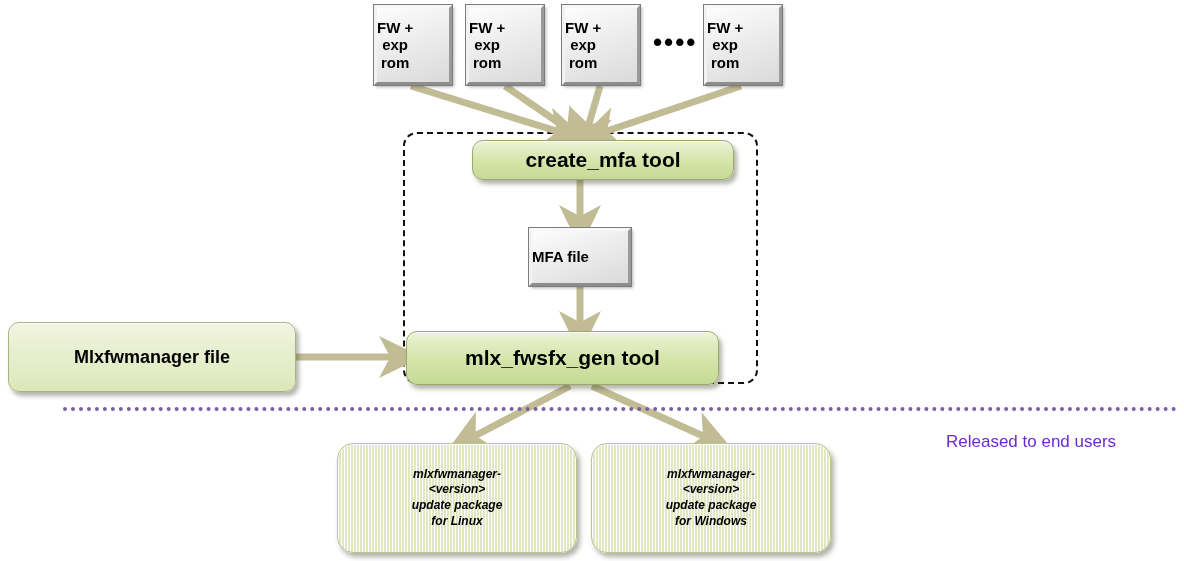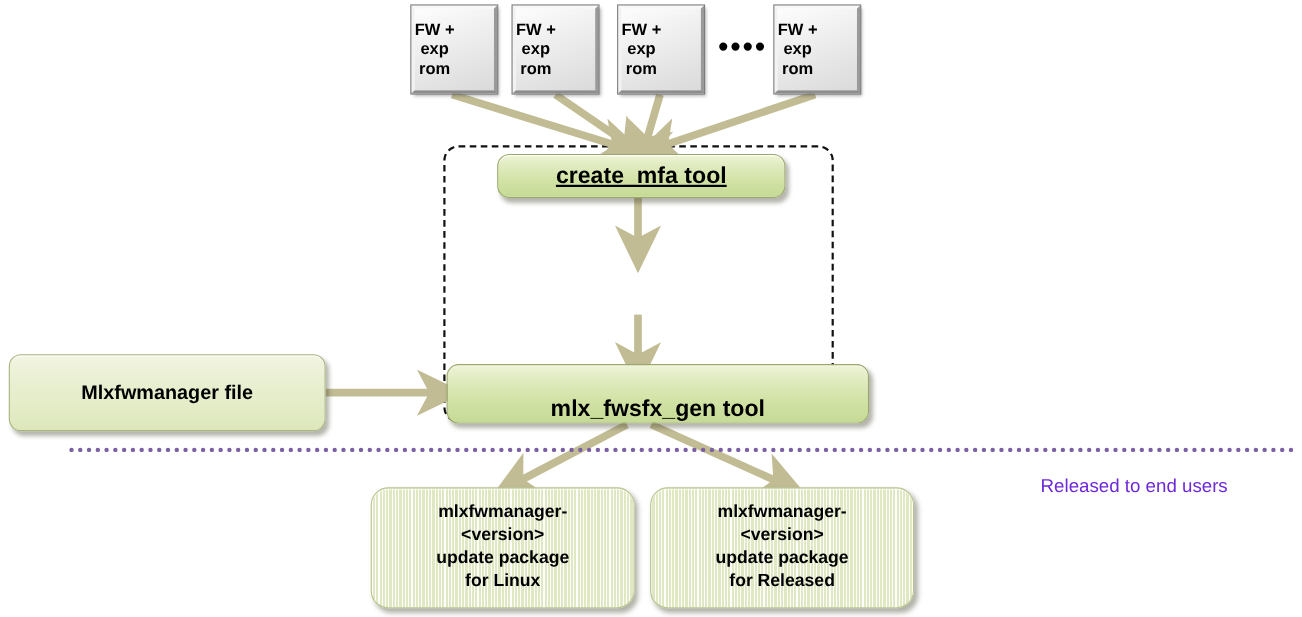--- a/index.html
+++ b/index.html
@@ -47,21 +47,22 @@
   .stripebox{
     border-radius:16px;
     border:1px solid #b9c48e;
     background:
       repeating-linear-gradient(90deg,
         rgba(255,255,255,.95) 0px, rgba(255,255,255,.95) 1px,
         #dfe8c2 1px, #dfe8c2 3px),
       linear-gradient(180deg,#eef2dd 0%,#e3ebc6 100%);
     box-shadow:3px 4px 5px rgba(60,60,40,.40),
                inset 0 1px 0 rgba(255,255,255,.9);
-    font-size:16px;
+    font-size:12px;
+    font-style:italic;
   }
   .stripebox .txt{line-height:1.30;}
 
   
   .dashdot{
     position:absolute;box-sizing:border-box;
     border:2px dashed #111;
     border-radius:14px;
     background:transparent;
   }
@@ -149,26 +150,31 @@
   <div class="node greybox" style="left:704px;top:5px;width:78px;height:80px;">
     <span class="inner">
       <span>
         <span>FW +</span><br>
         <span>exp</span><br>
         <span>rom</span>
       </span>
     </span>
   </div>
 
-  <div class="node greenbox" style="left:452px;top:140px;width:262px;height:40px;text-decoration:underline;">
+  <div class="node greenbox" style="left:472px;top:140px;width:262px;height:40px;">
     <span>create_mfa tool</span>
   </div>
 
-
-  <div class="node greenbox" style="left:406px;top:331px;width:384px;height:54px;align-items:flex-end;">
+  <div class="node greybox" style="left:529px;top:228px;width:102px;height:58px;">
+    <span class="inner">
+      <span>MFA file</span>
+    </span>
+  </div>
+
+  <div class="node greenbox" style="left:406px;top:331px;width:313px;height:54px;">
     <span>mlx_fwsfx_gen tool</span>
   </div>
 
   <div class="node greenbox pale" style="left:8px;top:322px;width:288px;height:70px;">
     <span>
       <span>Mlxfwmanager file</span><br>
     </span>
   </div>
 
   <div class="divider" style="left:63px;top:407px;width:1114px;"></div>
@@ -181,17 +187,17 @@
       <span>update package</span><br>
       <span>for Linux</span>
     </span>
   </div>
 
   <div class="node stripebox" style="left:591px;top:443px;width:240px;height:110px;">
     <span class="txt">
       <span>mlxfwmanager-</span><br>
       <span>&lt;version&gt;</span><br>
       <span>update package</span><br>
-      <span>for Released</span>
+      <span>for Windows</span>
     </span>
   </div>
 
 </div>
 
 </body></html>

